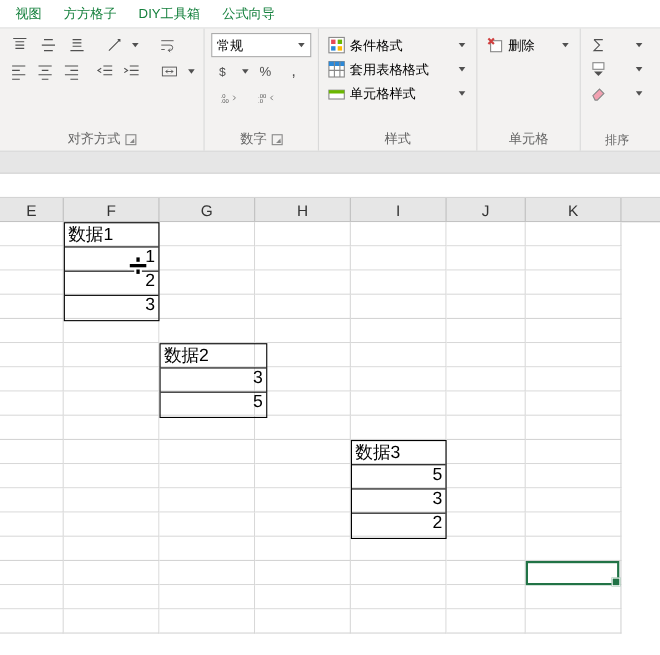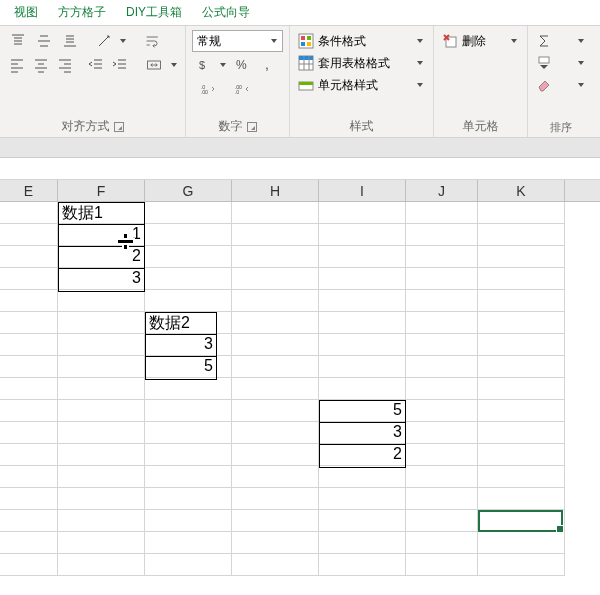--- a/index.html
+++ b/index.html
@@ -505,27 +505,28 @@
     </div>
 
 
   <div class="dbox" style="left:58px;top:44px;width:87px">
     <div class="hrow">数据1</div>
     <div class="drow">1</div>
     <div class="drow">2</div>
     <div class="drow">3</div>
   </div>
 
-  <div class="dbox" style="left:145px;top:154px;width:72px">
+  <div class="dbox" style="left:145px;top:154px;width:98px">
     <div class="hrow">数据2</div>
     <div class="drow">3</div>
     <div class="drow">5</div>
   </div>
 
   <div class="dbox" style="left:319px;top:242px;width:87px">
+    <div class="hrow">数据3</div>
     <div class="drow">5</div>
     <div class="drow">3</div>
     <div class="drow">2</div>
   </div>
 
   <div class="selection" style="left:478px;top:352px;width:85px;height:22px"></div>
 
   <div class="cursor-plus" style="left:116px;top:74px"></div>
 </div>
 

